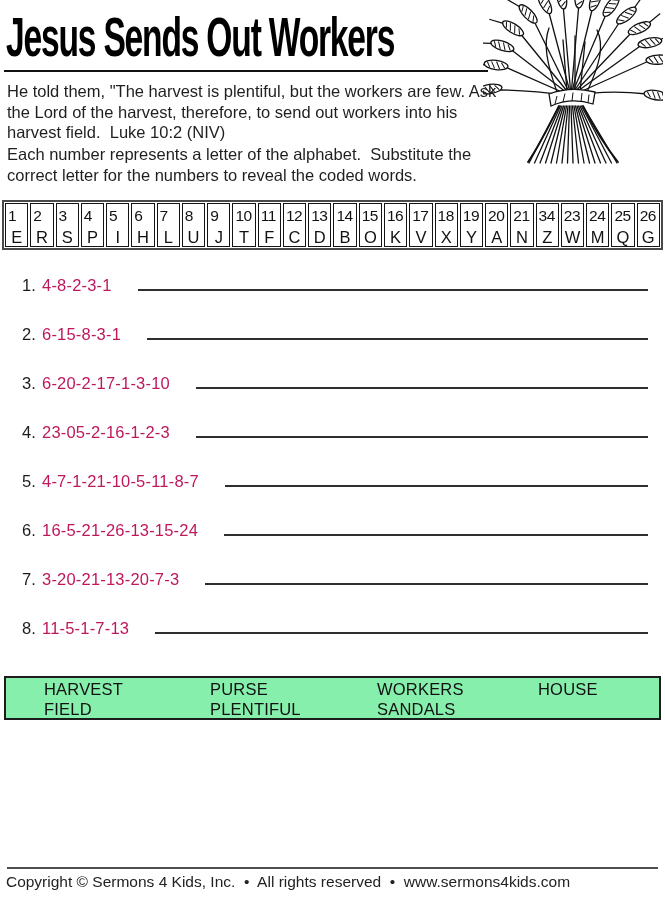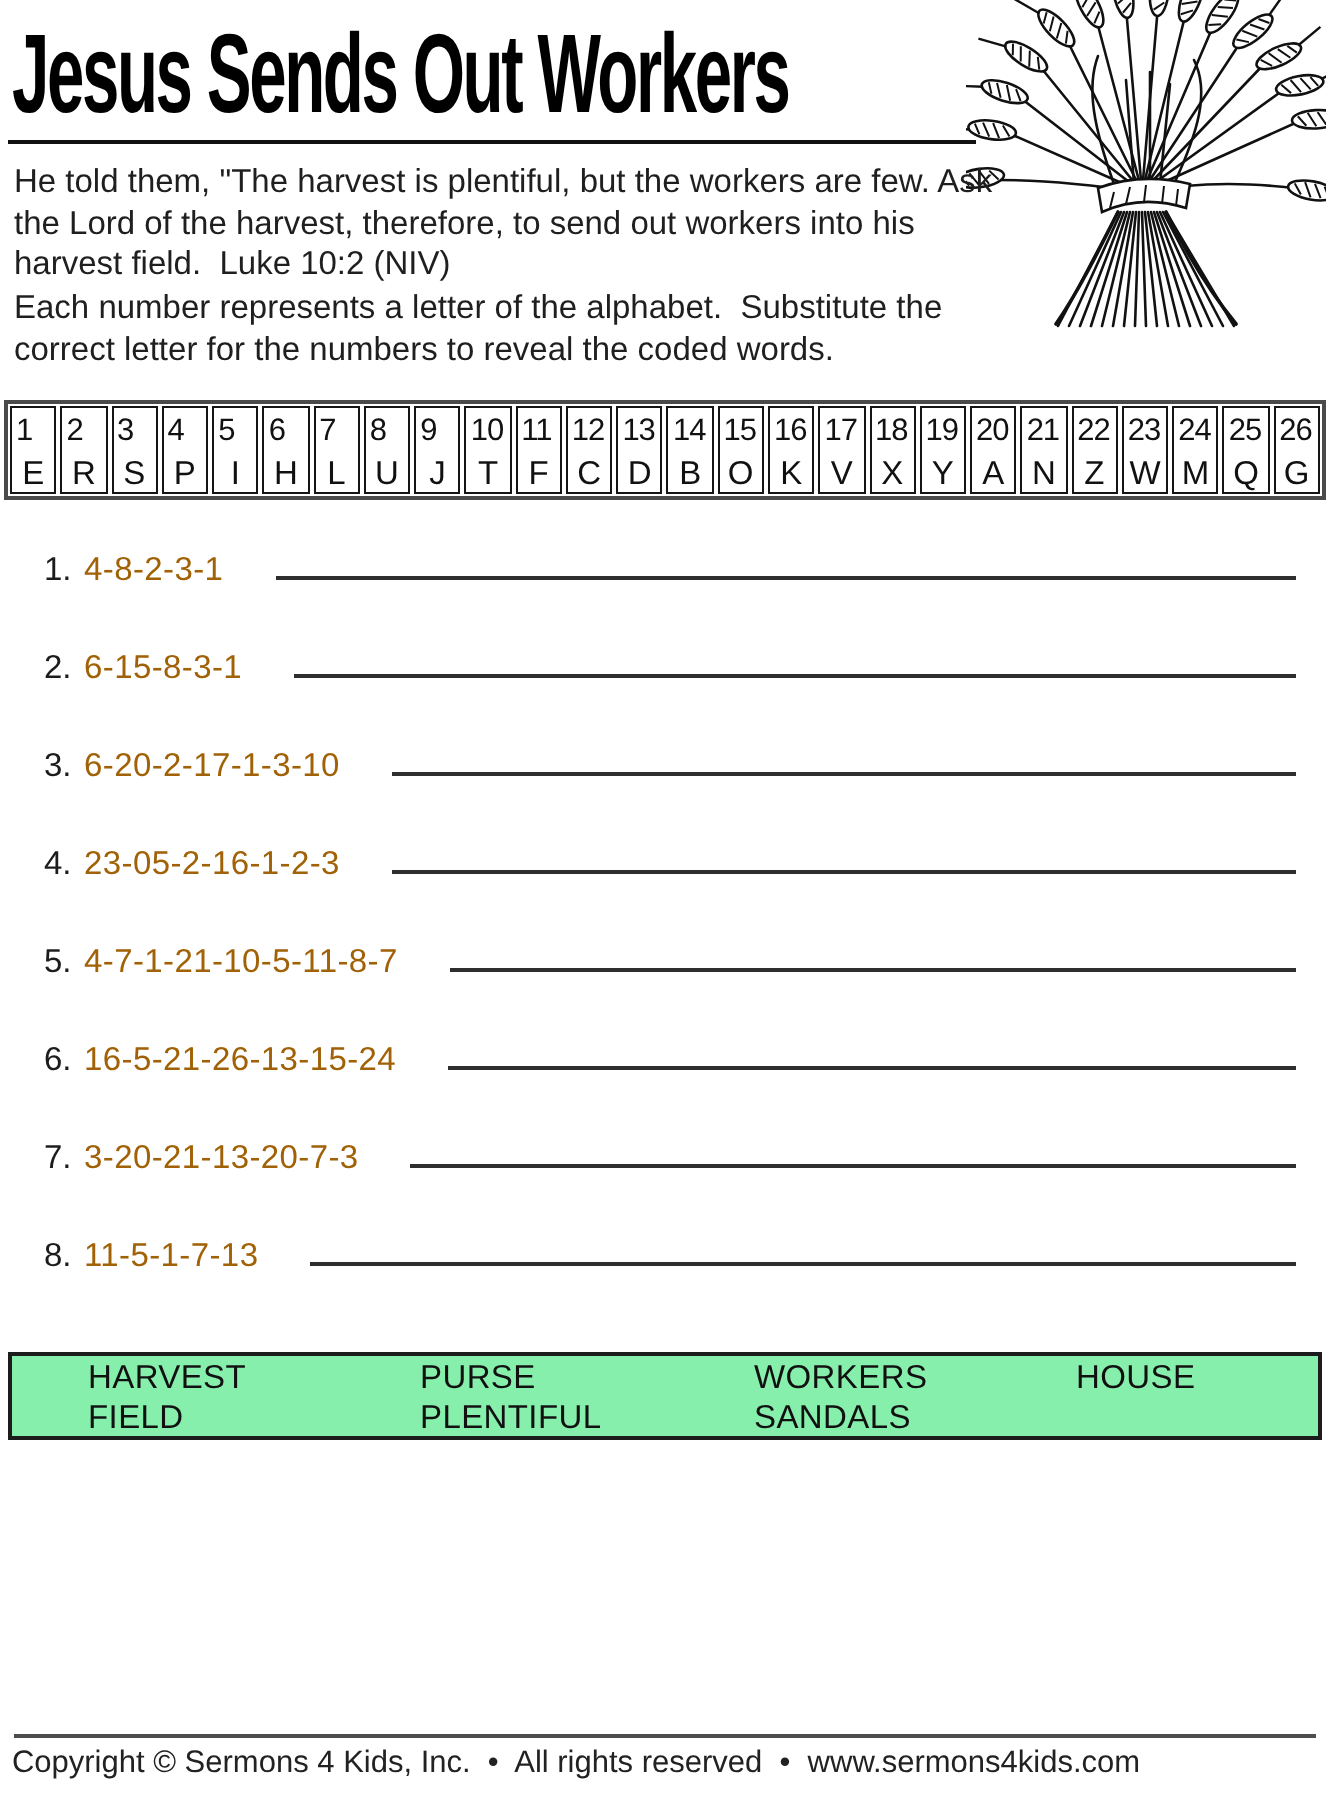--- a/index.html
+++ b/index.html
@@ -53,21 +53,21 @@
     font-size:16.5px; line-height:22px; text-align:center; color:#111;
   }
 
   
   .puzzles { position:absolute; left:0; top:262px; width:665px; }
   .puzzle-row {
     display:flex; align-items:baseline;
     height:49px; padding-top:14px;
   }
   .pnum { margin-left:22px; width:20px; font-size:16.5px; color:#1c1c1c; }
-  .pcode { font-size:16.5px; letter-spacing:0.2px; white-space:pre; color:#a16207; }
+  .pcode { font-size:16.5px; letter-spacing:0.2px; white-space:pre; color:#be185d; }
   .answer-line {
     flex:1; margin-left:26px; margin-right:17px;
     border-bottom:2px solid #2e2e2e; margin-bottom:-4px; height:1px;
   }
 
   
   .word-bank {
     position:absolute; left:4px; top:676px; width:657px; height:44px;
     border:2px solid #1c1c1c; background:#86efac;
     display:grid; grid-template-columns:166px 167px 161px auto;
@@ -258,21 +258,21 @@
       </div>
     <div class="decoder-cell">
         <div class="num">20</div>
         <div class="letter">A</div>
       </div>
     <div class="decoder-cell">
         <div class="num">21</div>
         <div class="letter">N</div>
       </div>
     <div class="decoder-cell">
-        <div class="num">22</div>
+        <div class="num">34</div>
         <div class="letter">Z</div>
       </div>
     <div class="decoder-cell">
         <div class="num">23</div>
         <div class="letter">W</div>
       </div>
     <div class="decoder-cell">
         <div class="num">24</div>
         <div class="letter">M</div>
       </div>

